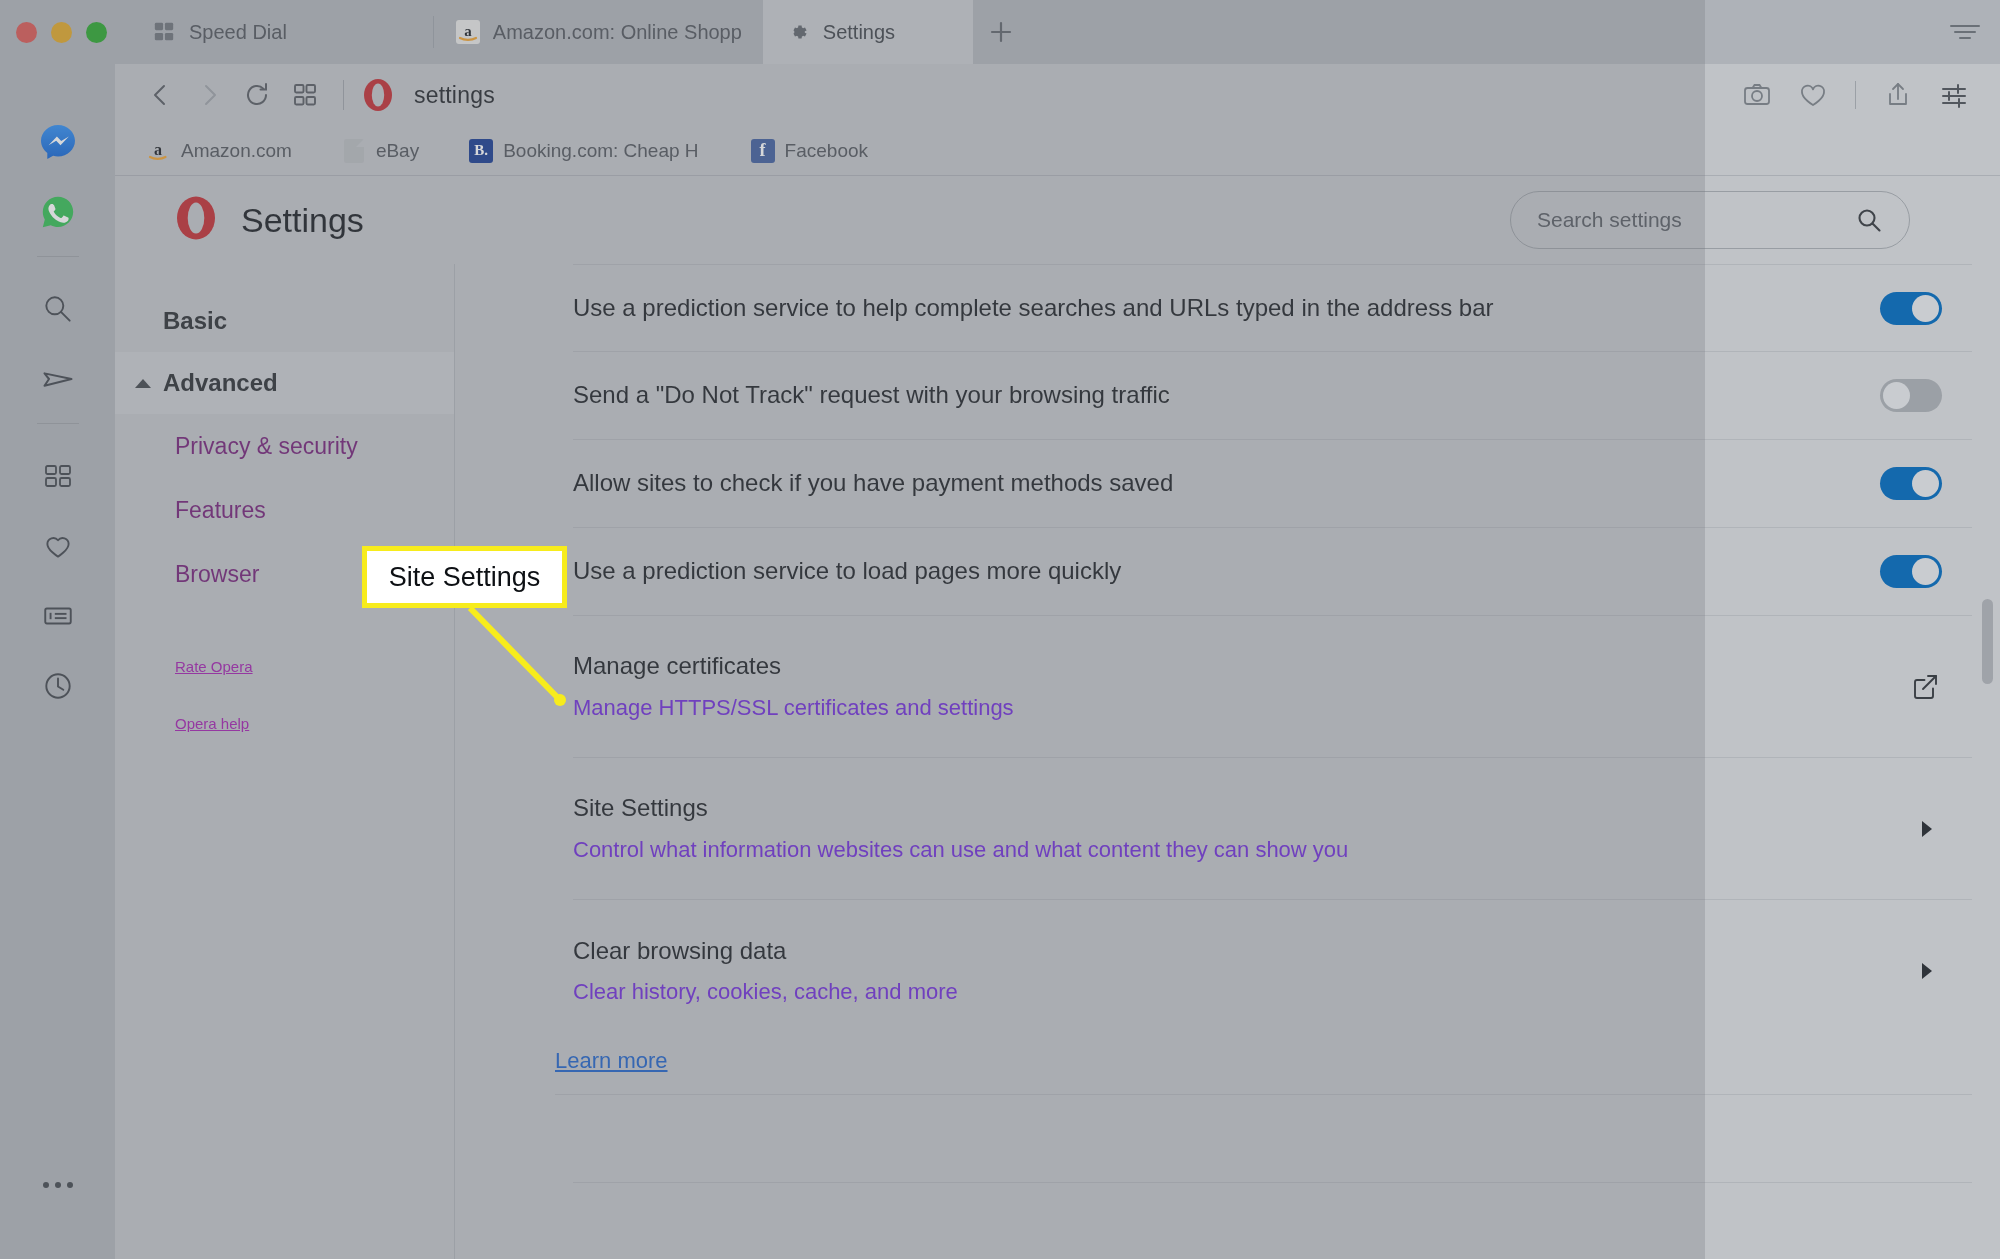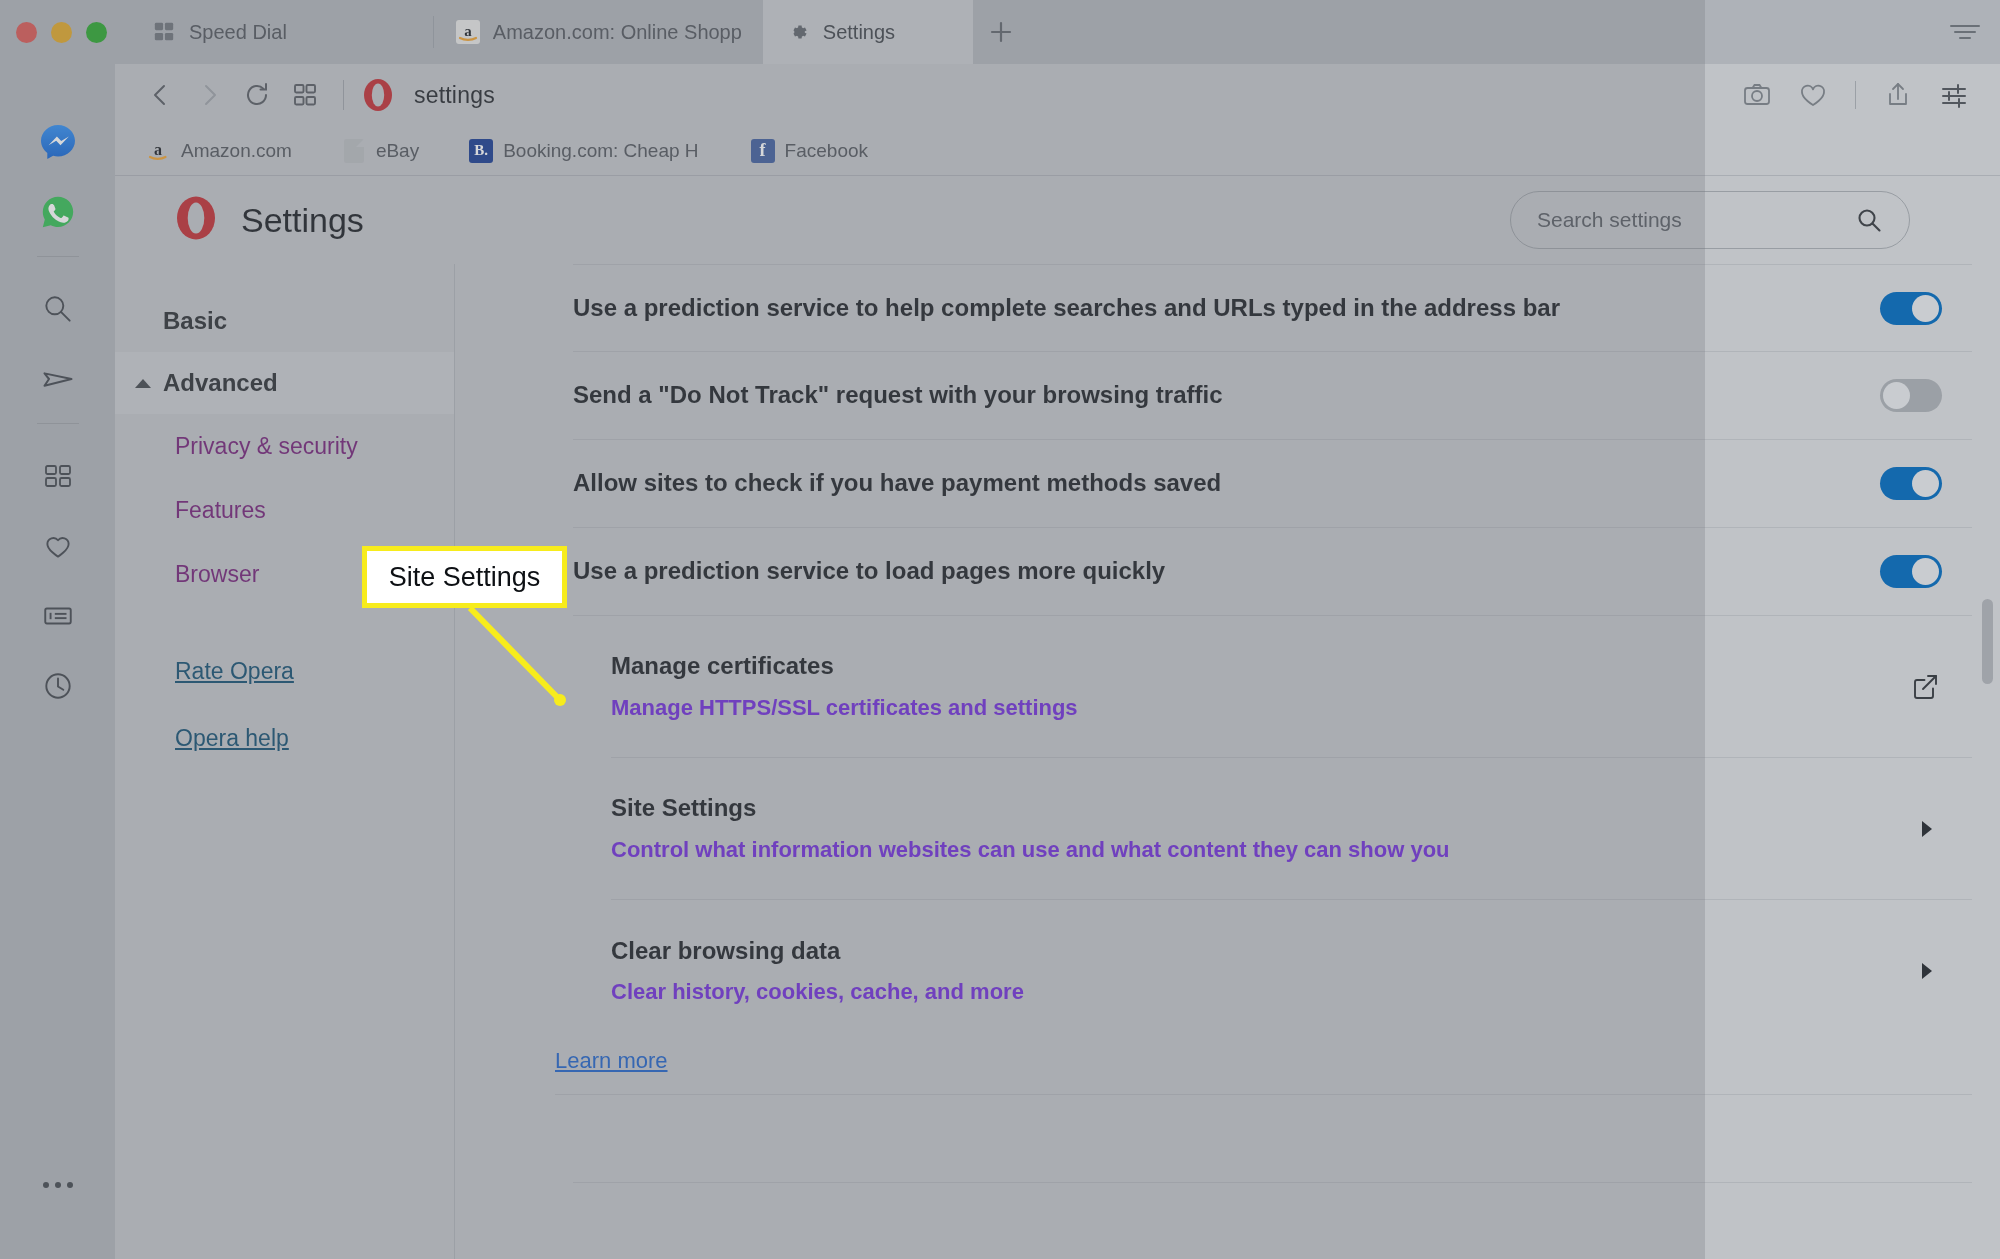--- a/index.html
+++ b/index.html
@@ -131,35 +131,35 @@
   }
   .nav-item.top { font-weight: bold; }
   .nav-item.selected { background: #c8cbcf; font-weight: bold; }
   .nav-item .caret {
     position: absolute; left: 20px; width: 0; height: 0;
     border-left: 8px solid transparent; border-right: 8px solid transparent;
     border-bottom: 9px solid #3c4147;
   }
   .nav-item.sub { padding-left: 60px; font-size: 23px; color: #701a75; height: 64px; }
   .nav-links { margin-top: 52px; padding-left: 60px; }
-  .nav-link { display: block; font-size: 23px; color: #0c4a6e; margin-bottom: 40px; }
+  .nav-link { display: block; font-size: 15px; color: #a21caf; margin-bottom: 40px; }
 
   .content-col { flex: 1; position: relative; overflow: hidden; background: #c0c3c7; }
   .content-inner { padding-left: 118px; padding-right: 28px; }
 
   .srow {
     position: relative; display: flex; align-items: center;
     border-bottom: 1px solid #b0b4b9;
     min-height: 88px; padding-right: 30px;
   }
   .srow:first-child { border-top: 1px solid #b0b4b9; }
-  .srow .stext { flex: 1; padding: 18px 0; font-weight: bold; }
+  .srow .stext { flex: 1; padding: 18px 0; }
   .stitle { font-size: 24px; color: #181c21; line-height: 1.35; }
   .sdesc { font-size: 22px; color: #6d28d9; margin-top: 10px; line-height: 1.35; }
-  .srow.tall { min-height: 142px; margin-left: 38px; }
+  .srow.tall { min-height: 142px; }
 
   .toggle {
     width: 62px; height: 33px; border-radius: 17px; position: relative; flex: 0 0 62px;
   }
   .toggle.on { background: #1469ad; }
   .toggle.off { background: #9ba0a6; }
   .toggle .knob {
     position: absolute; top: 3px; width: 27px; height: 27px; border-radius: 50%;
     background: #c9ccd0;
   }

